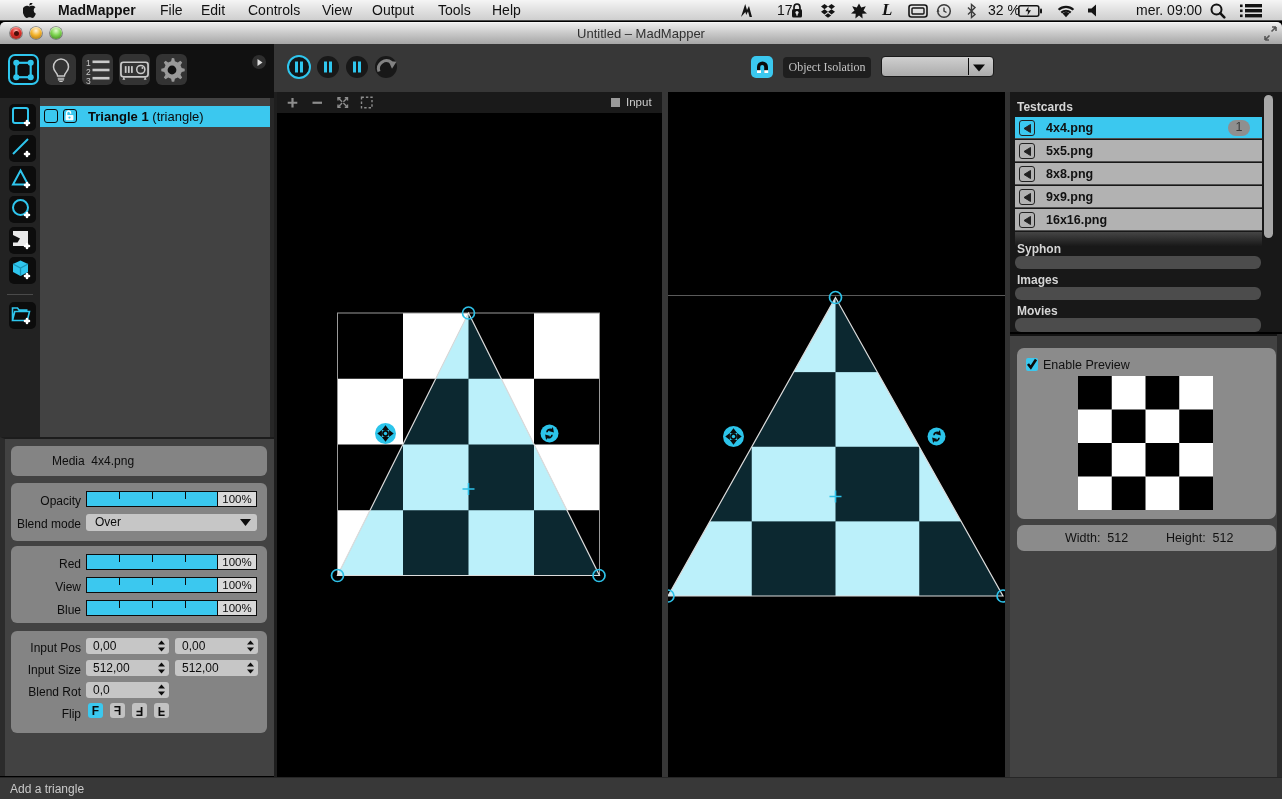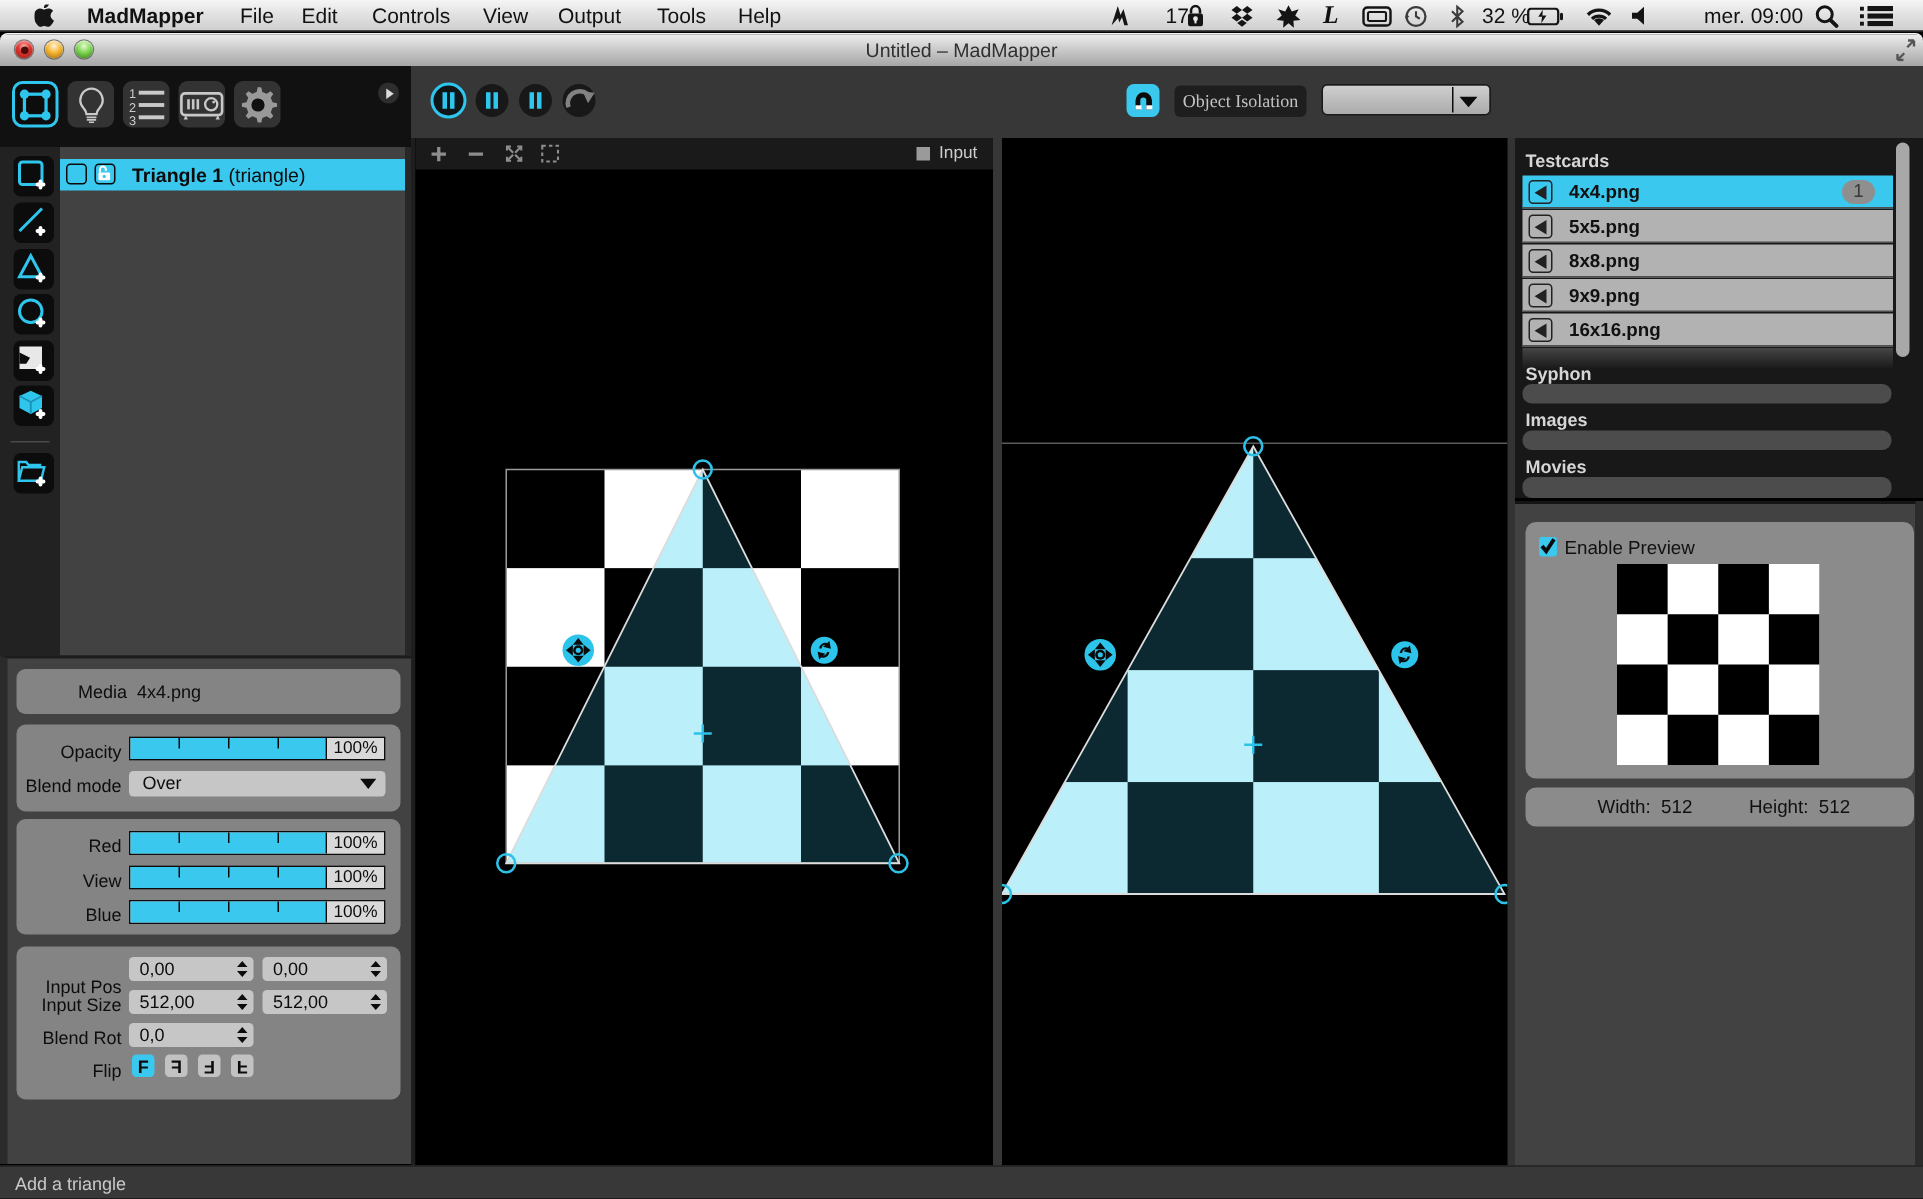--- a/index.html
+++ b/index.html
@@ -386,21 +386,21 @@
       <span class="glabel ra" style="top:57px;">Blue</span>
       <div class="slider" style="top:54px;">
           <div class="sfill"></div>
           <i class="tk t1"></i>
           <i class="tk t2"></i>
           <i class="tk t3"></i>
           <div class="sval">100%</div>
         </div>
     </div>
     <div class="grp" style="top:192px; height:102px;">
-      <span class="glabel ra" style="top:20px;">Input Pos</span>
+      <span class="glabel ra" style="top:10px;">Input Pos</span>
       <div class="spin" style="left:75px;top:7px;">0,00<svg class="spa" width="9" height="12" viewBox="0 0 9 12">
             <path d="M1 4.6 L4.5 0.6 L8 4.6 Z M1 7.4 L4.5 11.4 L8 7.4 Z" fill="#0c0c0c"></path>
           </svg></div>
       <div class="spin" style="left:164px;top:7px;">0,00<svg class="spa" width="9" height="12" viewBox="0 0 9 12">
             <path d="M1 4.6 L4.5 0.6 L8 4.6 Z M1 7.4 L4.5 11.4 L8 7.4 Z" fill="#0c0c0c"></path>
           </svg></div>
       <span class="glabel ra" style="top:32px;">Input Size</span>
       <div class="spin" style="left:75px;top:29px;">512,00<svg class="spa" width="9" height="12" viewBox="0 0 9 12">
             <path d="M1 4.6 L4.5 0.6 L8 4.6 Z M1 7.4 L4.5 11.4 L8 7.4 Z" fill="#0c0c0c"></path>
           </svg></div>

